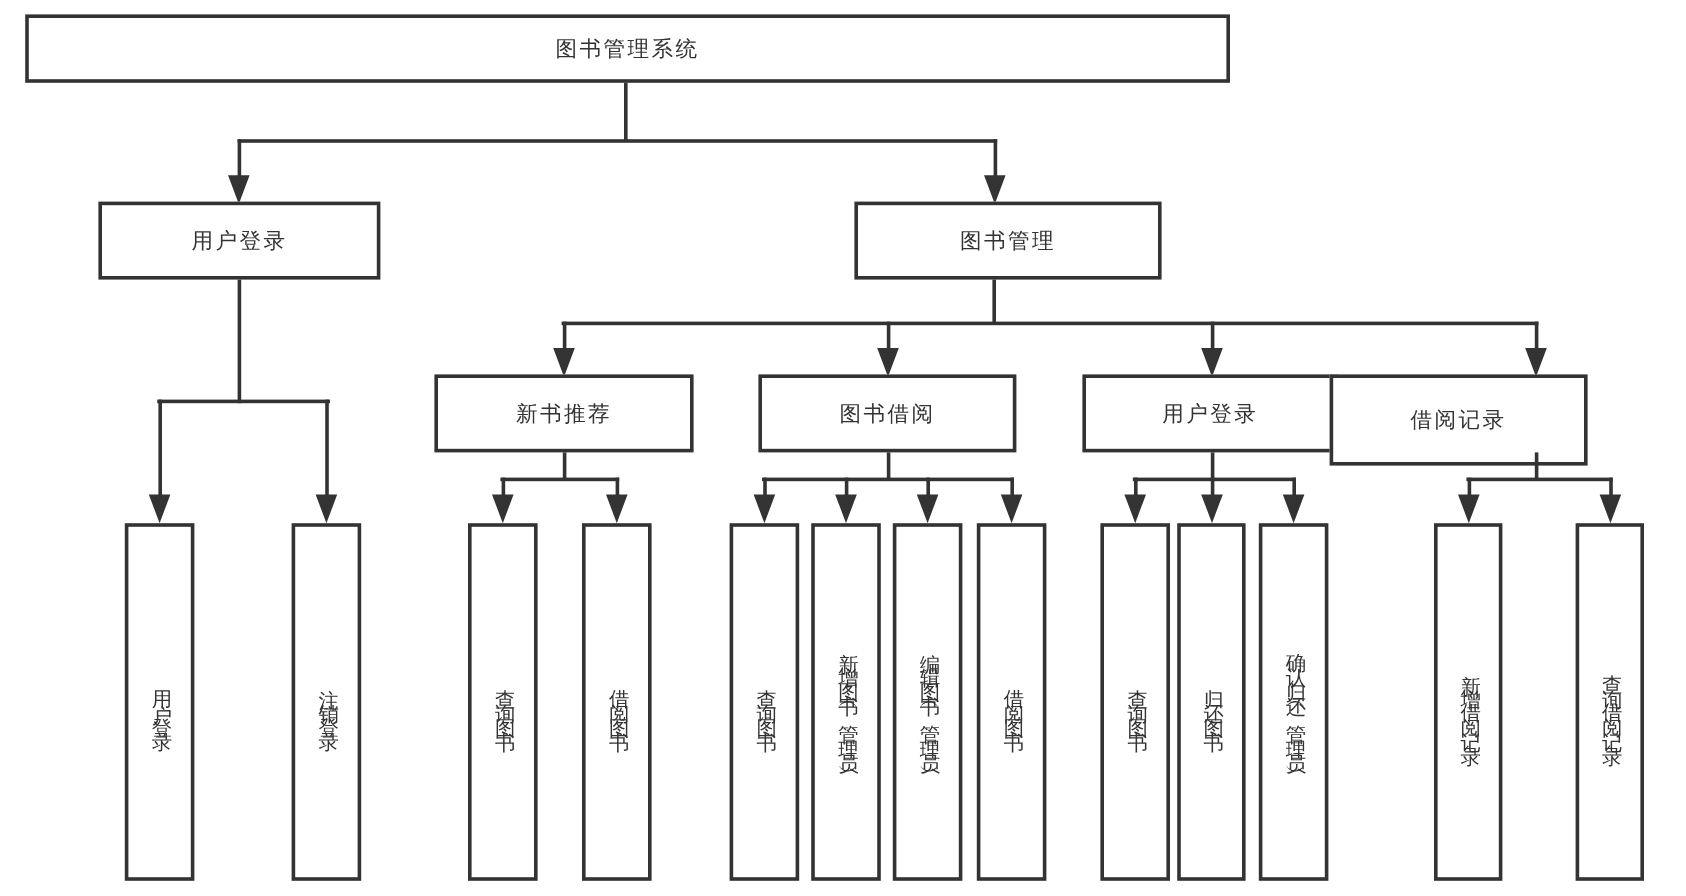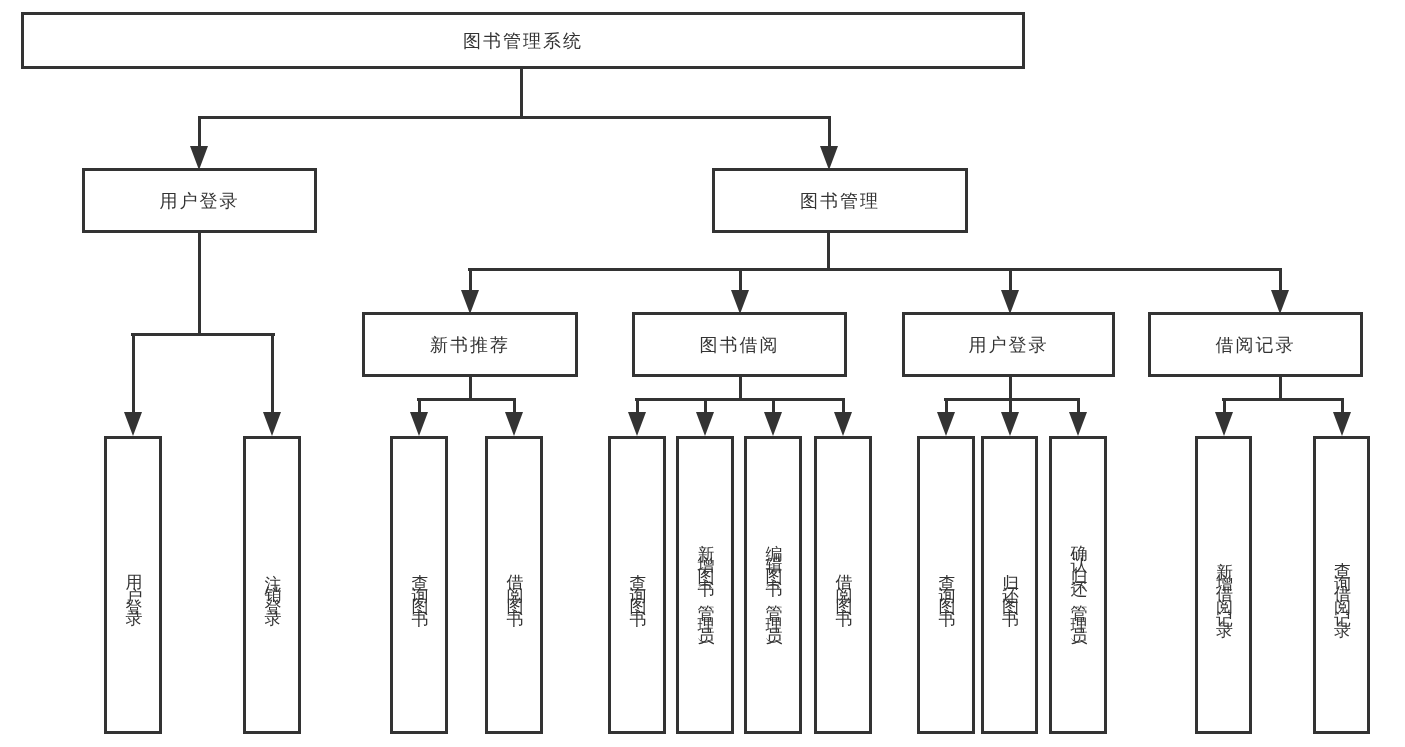--- a/index.html
+++ b/index.html
@@ -95,21 +95,21 @@
   <div class="vline" style="left:739px; top:268px; height:24px;"></div>
   <div class="arrow" style="left:731px; top:290px;"></div>
   <div class="vline" style="left:1009px; top:268px; height:24px;"></div>
   <div class="arrow" style="left:1001px; top:290px;"></div>
   <div class="vline" style="left:1279px; top:268px; height:24px;"></div>
   <div class="arrow" style="left:1271px; top:290px;"></div>
 
   <div class="node" style="left:362px; top:312px; width:216px; height:65px;">新书推荐</div>
   <div class="node" style="left:632px; top:312px; width:215px; height:65px;">图书借阅</div>
   <div class="node" style="left:902px; top:312px; width:213px; height:65px;">用户登录</div>
-  <div class="node" style="left:1148px; top:312px; width:215px; height:65px;">借阅记录</div>
+  <div class="node" style="left:1108px; top:312px; width:215px; height:76px;">借阅记录</div>
 
   <div class="vline" style="left:469px; top:377px; height:23px;"></div>
   <div class="hline" style="left:417px; top:398px; width:99px;"></div>
   <div class="vline" style="left:418px; top:398px; height:16px;"></div>
   <div class="arrow" style="left:410px; top:412px;"></div>
   <div class="vline" style="left:513px; top:398px; height:16px;"></div>
   <div class="arrow" style="left:505px; top:412px;"></div>
 
   <div class="vline" style="left:739px; top:377px; height:23px;"></div>
   <div class="hline" style="left:635px; top:398px; width:210px;"></div>

